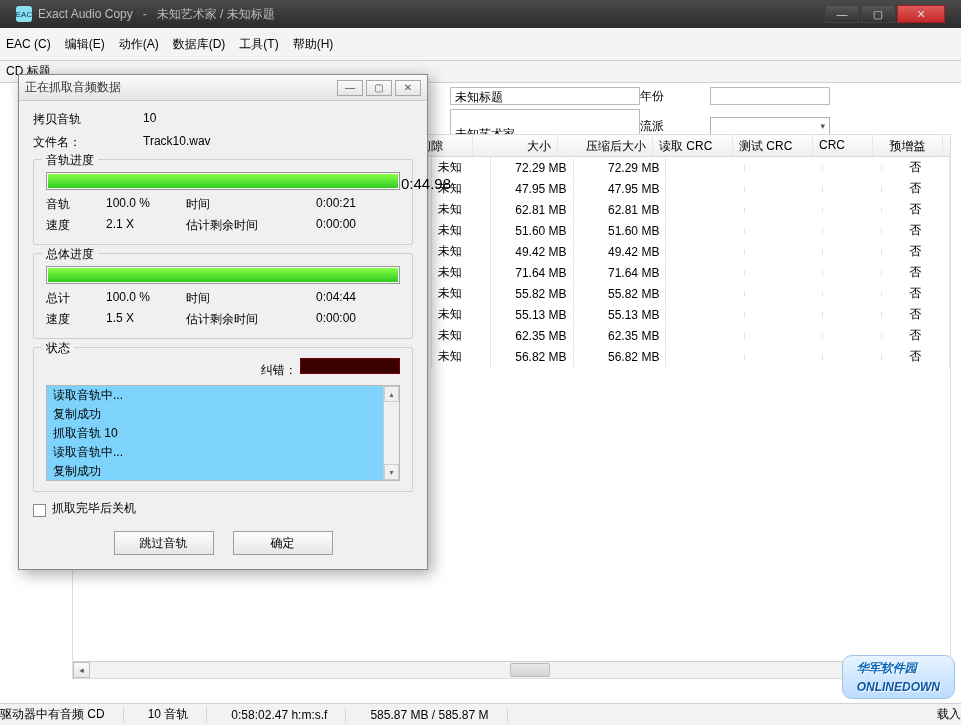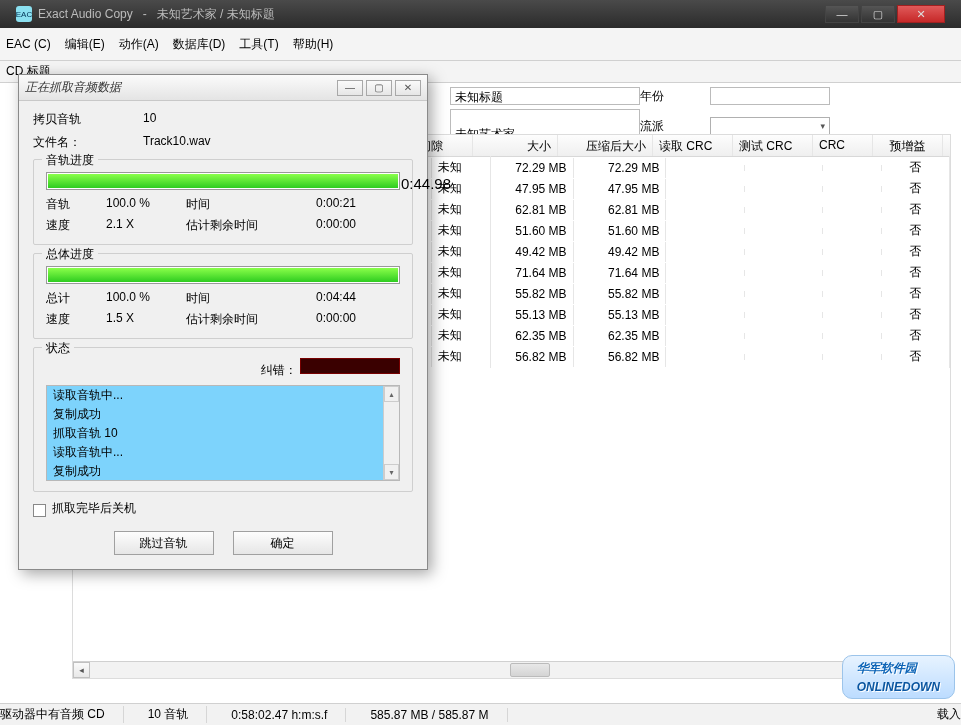--- a/index.html
+++ b/index.html
@@ -31,21 +31,21 @@
 .colH{width:70px;text-align:center;}
 .trow{display:flex;height:21px;align-items:center;}
 .hscroll{position:absolute;bottom:0;left:0;right:0;height:17px;background:#efefef;border-top:1px solid #d0d0d0;display:flex;}
 .hscroll .arrow{width:17px;border:1px solid #c0c0c0;background:linear-gradient(#fafafa,#e8e8e8);display:flex;align-items:center;justify-content:center;font-size:9px;color:#555;}
 .hscroll .track{flex:1;background:#f2f2f2;position:relative;}
 .hscroll .thumb{position:absolute;left:420px;width:40px;top:1px;bottom:1px;background:linear-gradient(#e8e8e8,#d4d4d4);border:1px solid #bbb;border-radius:2px;}
 .status{position:absolute;left:0;right:0;bottom:0;height:22px;background:#f2f2f2;border-top:1px solid #d0d0d0;display:flex;align-items:center;padding:0 0;gap:24px;}
 .status .cell{border-right:1px solid #d6d6d6;padding-right:18px;}
 .dialog{position:absolute;left:18px;top:74px;width:410px;background:#f0f0f0;border:1px solid #8a8a8a;box-shadow:4px 4px 14px rgba(0,0,0,.35);}
 .dlg-tb{height:26px;background:linear-gradient(#fbfbfb,#e4e4e4);border-bottom:1px solid #c8c8c8;display:flex;align-items:center;padding:0 6px;}
-.dlg-tb .t{flex:1;color:#333;font-style:italic;}
+.dlg-tb .t{flex:1;color:#333;}
 .dlg-tb .dbtn{width:26px;height:16px;border:1px solid #a8a8a8;background:linear-gradient(#fafafa,#e6e6e6);margin-left:3px;display:flex;align-items:center;justify-content:center;font-size:10px;color:#555;}
 .dlg-body{padding:10px 14px 14px;}
 .row{display:flex;margin-bottom:6px;}
 .lbl{width:110px;}
 .group{border:1px solid #cfcfcf;border-radius:2px;padding:10px 12px 10px;margin:8px 0;position:relative;}
 .group .legend{position:absolute;top:-8px;left:8px;background:#f0f0f0;padding:0 4px;}
 .pbar{height:18px;border:1px solid #999;background:#fff;position:relative;margin:2px 0 6px;}
 .pbar .fill{position:absolute;inset:1px;background:linear-gradient(#8aff4a,#2ecc20);}
 .pbar .mark{position:absolute;right:-52px;top:2px;font-size:15px;}
 .grid2{display:grid;grid-template-columns:60px 80px 100px 70px;row-gap:4px;}

